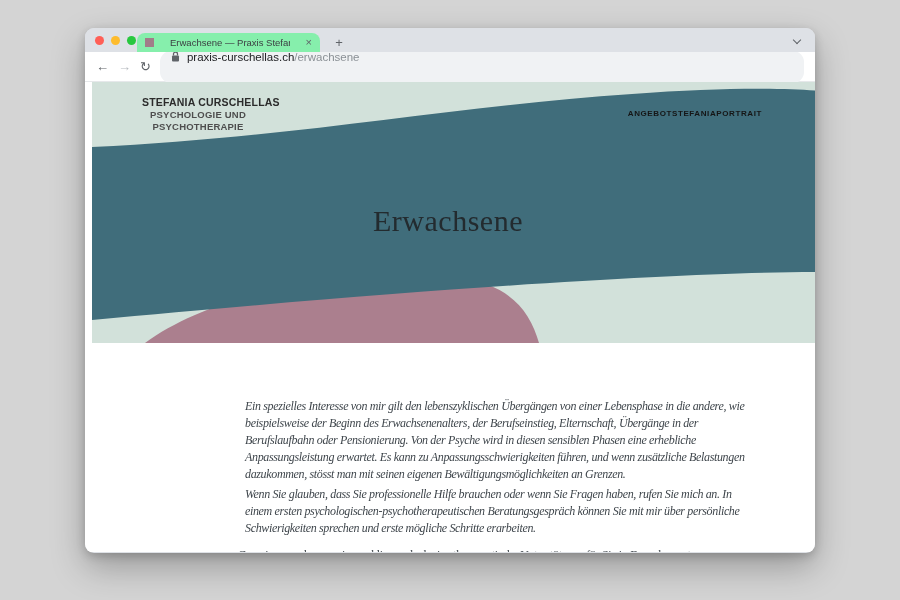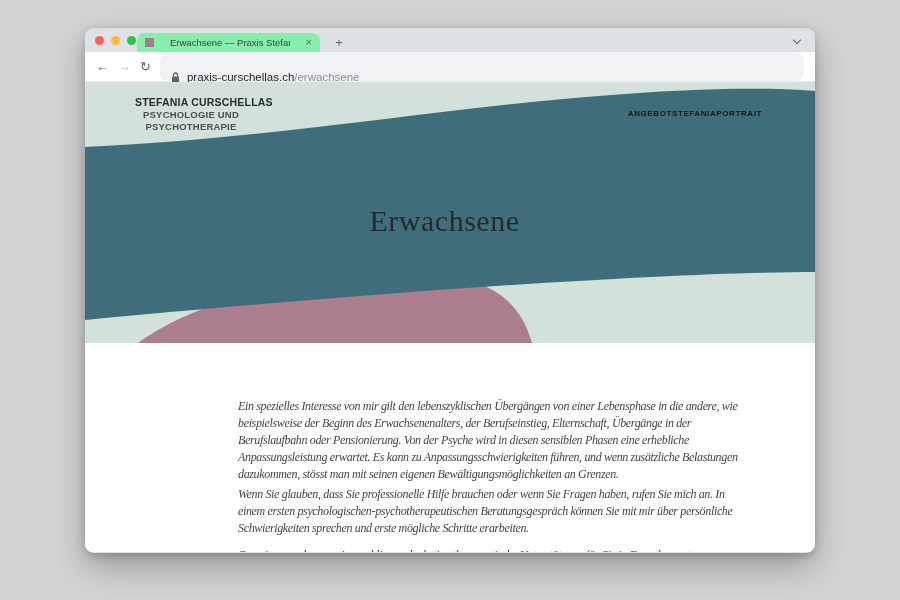--- a/index.html
+++ b/index.html
@@ -40,28 +40,28 @@
   }
   
   .toolbar{
     height:30px;background:var(--toolbar,#ffffff);display:flex;align-items:center;
     padding:0 11px;gap:9px;border-bottom:1px solid #e6e8ea;box-sizing:border-box;
   }
   .nav-btn{font-size:13px;line-height:1;color:#5f6368;}
   .nav-btn.disabled{color:#b6babf;}
   .urlpill{
     flex:1;height:32px;background:var(--urlpill,#f0f2f4);border-radius:11px;
-    display:flex;align-items:flex-end;padding:0 11px;gap:7px;min-width:0;
+    display:flex;align-items:flex-start;padding:0 11px;gap:7px;min-width:0;
   }
   .lock-icon{flex:0 0 auto;display:block;}
   .url{font-size:11.5px;white-space:nowrap;overflow:hidden;}
   .url .domain{color:#202124;}
   .url .path{color:#8a9095;}
   
-  .viewport{position:relative;height:470px;background:#fff;overflow:hidden;}
+  .viewport{position:relative;height:470px;background:#fff;overflow:hidden;padding-left:7px;}
   .hero{position:relative;height:261px;background:var(--mint,#d2e1da);overflow:hidden;}
   .hero svg{position:absolute;left:0;top:0;display:block;}
   .logo{position:absolute;left:50px;top:14px;width:112px;text-align:center;line-height:1.25;}
   .logo .l1{font-size:10.5px;font-weight:bold;color:#2b2b2b;letter-spacing:.2px;white-space:nowrap;}
   .logo .l2,.logo .l3{font-size:9.5px;font-weight:bold;color:#4e4e4e;letter-spacing:.2px;white-space:nowrap;}
   .site-nav{position:absolute;right:53px;top:27px;display:flex;gap:0;}
   .site-nav a{font-size:8px;font-weight:bold;letter-spacing:.6px;color:#151515;text-decoration:none;white-space:nowrap;}
   .hero-title{
     position:absolute;left:0;right:11px;top:122px;text-align:center;
     font-family:"Liberation Serif",serif;font-size:30px;font-weight:400;

